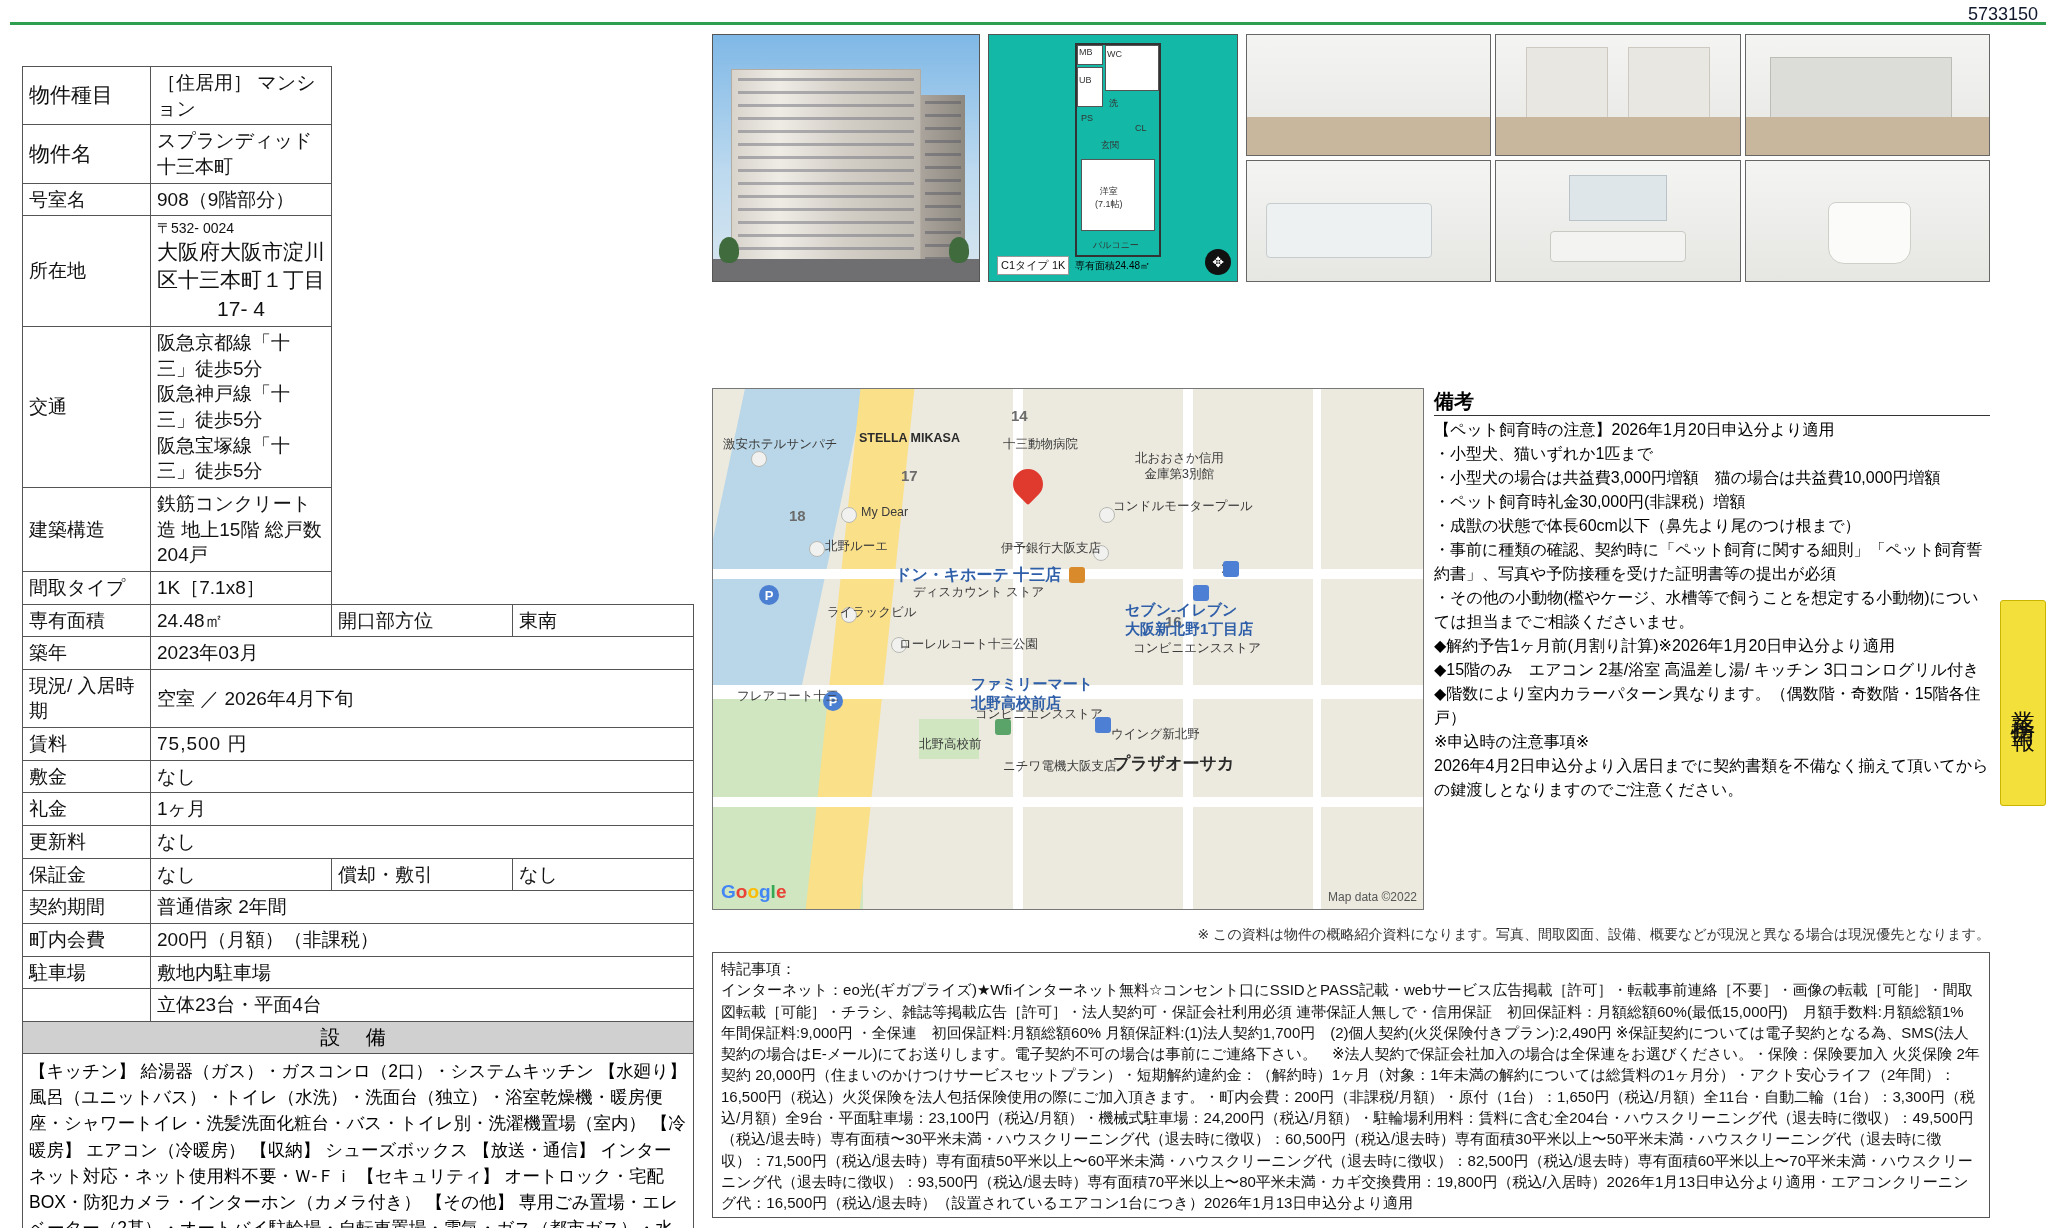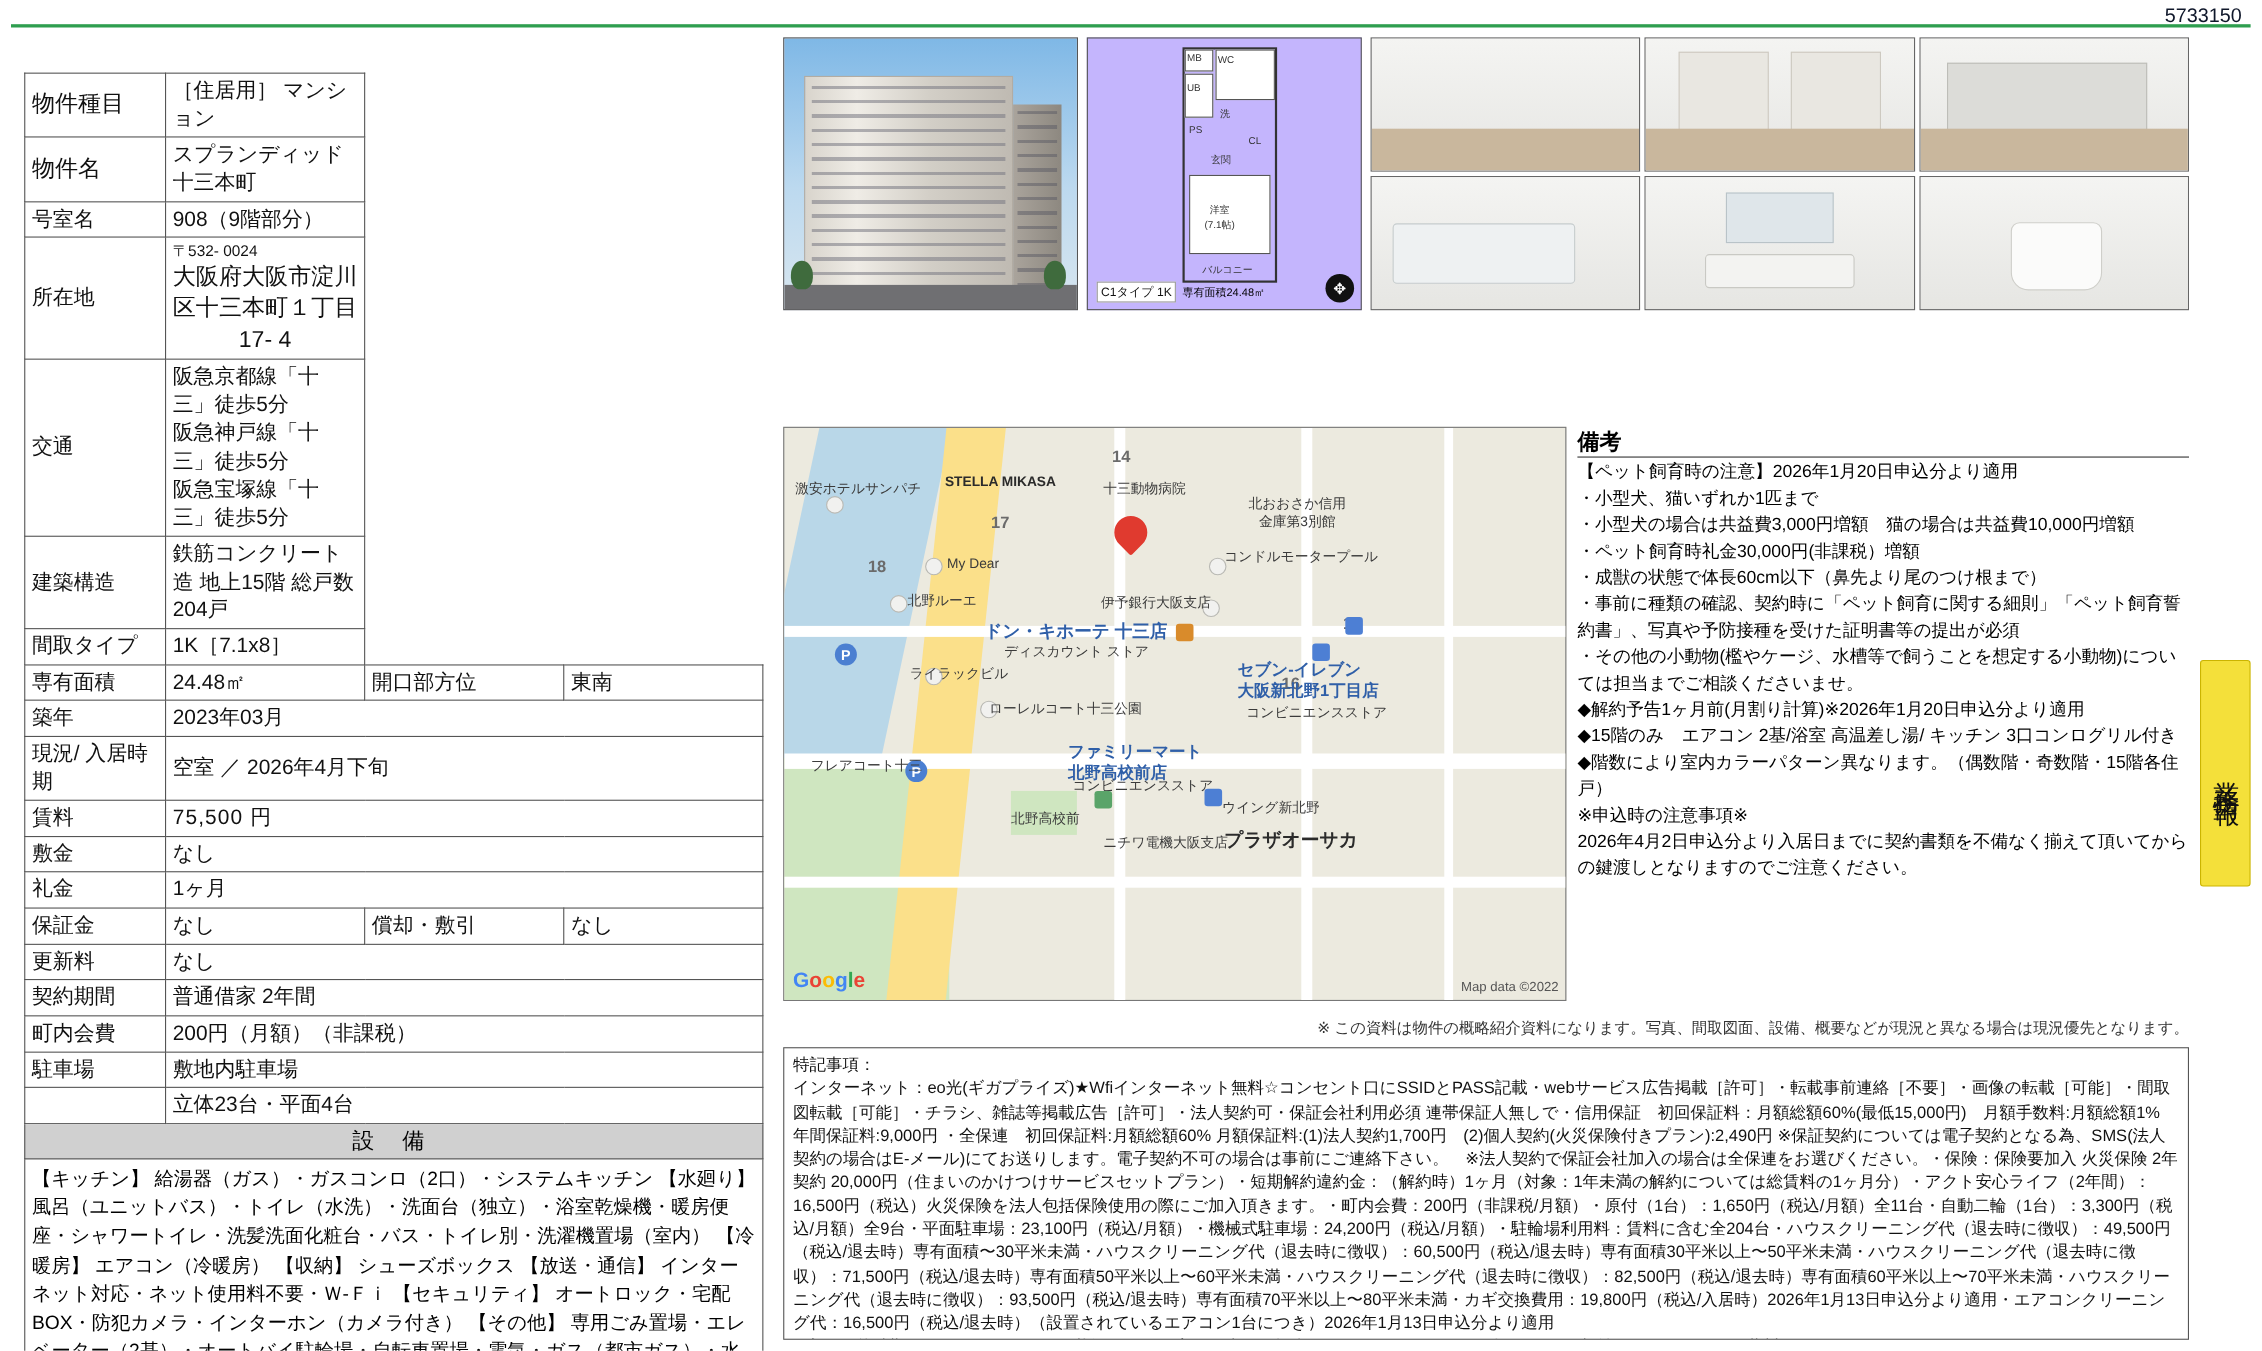--- a/index.html
+++ b/index.html
@@ -83,21 +83,21 @@
   .bld-right::after{
     content:""; position:absolute; inset:6px 4px 0 4px;
     background: repeating-linear-gradient(to bottom, rgba(90,90,100,.5) 0 3px, rgba(255,255,255,0) 3px 13px);
   }
   .bld-ground { position:absolute; left:0; right:0; bottom:0; height:22px; background:#6f6f72; }
   .bld-tree { position:absolute; bottom:18px; width:20px; height:26px; background:#3f6b3d; border-radius:50% 50% 40% 40%; }
 
   .floorplan {
     position: absolute; left: 988px; top: 34px;
     width: 250px; height: 248px;
-    border: 1px solid #555; background: #c4b5fd; overflow: hidden;
+    border: 1px solid #555; background: #14b8a6; overflow: hidden;
   }
   .fp-outline { position:absolute; left: 86px; top: 8px; width: 86px; height: 214px; border: 2px solid #333; }
   .fp-room { position:absolute; border:1px solid #555; background:#fff; }
   .fp-label { position:absolute; font-size: 9px; color:#333; }
   .fp-type {
     position:absolute; left: 8px; bottom: 6px; font-size: 11px; color:#111;
     background:#fff; padding: 1px 3px; border:1px solid #999;
   }
   .compass {
     position:absolute; right: 6px; bottom: 6px; width: 26px; height: 26px;
@@ -260,29 +260,29 @@
           </tr>
         <tr>
             <td class="lbl">敷金</td>
             <td colspan="3">なし</td>
           </tr>
         <tr>
             <td class="lbl">礼金</td>
             <td colspan="3">1ヶ月</td>
           </tr>
         <tr>
+            <td class="lbl">更新料</td>
+            <td colspan="3">なし</td>
+          </tr>
+        <tr>
           <td class="lbl">保証金</td>
           <td>なし</td>
           <td>償却・敷引</td>
           <td>なし</td>
         </tr>
-        <tr>
-            <td class="lbl">更新料</td>
-            <td colspan="3">なし</td>
-          </tr>
         <tr>
             <td class="lbl">契約期間</td>
             <td colspan="3">普通借家 2年間</td>
           </tr>
         <tr>
             <td class="lbl">町内会費</td>
             <td colspan="3">200円（月額）（非課税）</td>
           </tr>
         <tr>
             <td class="lbl">駐車場</td>

